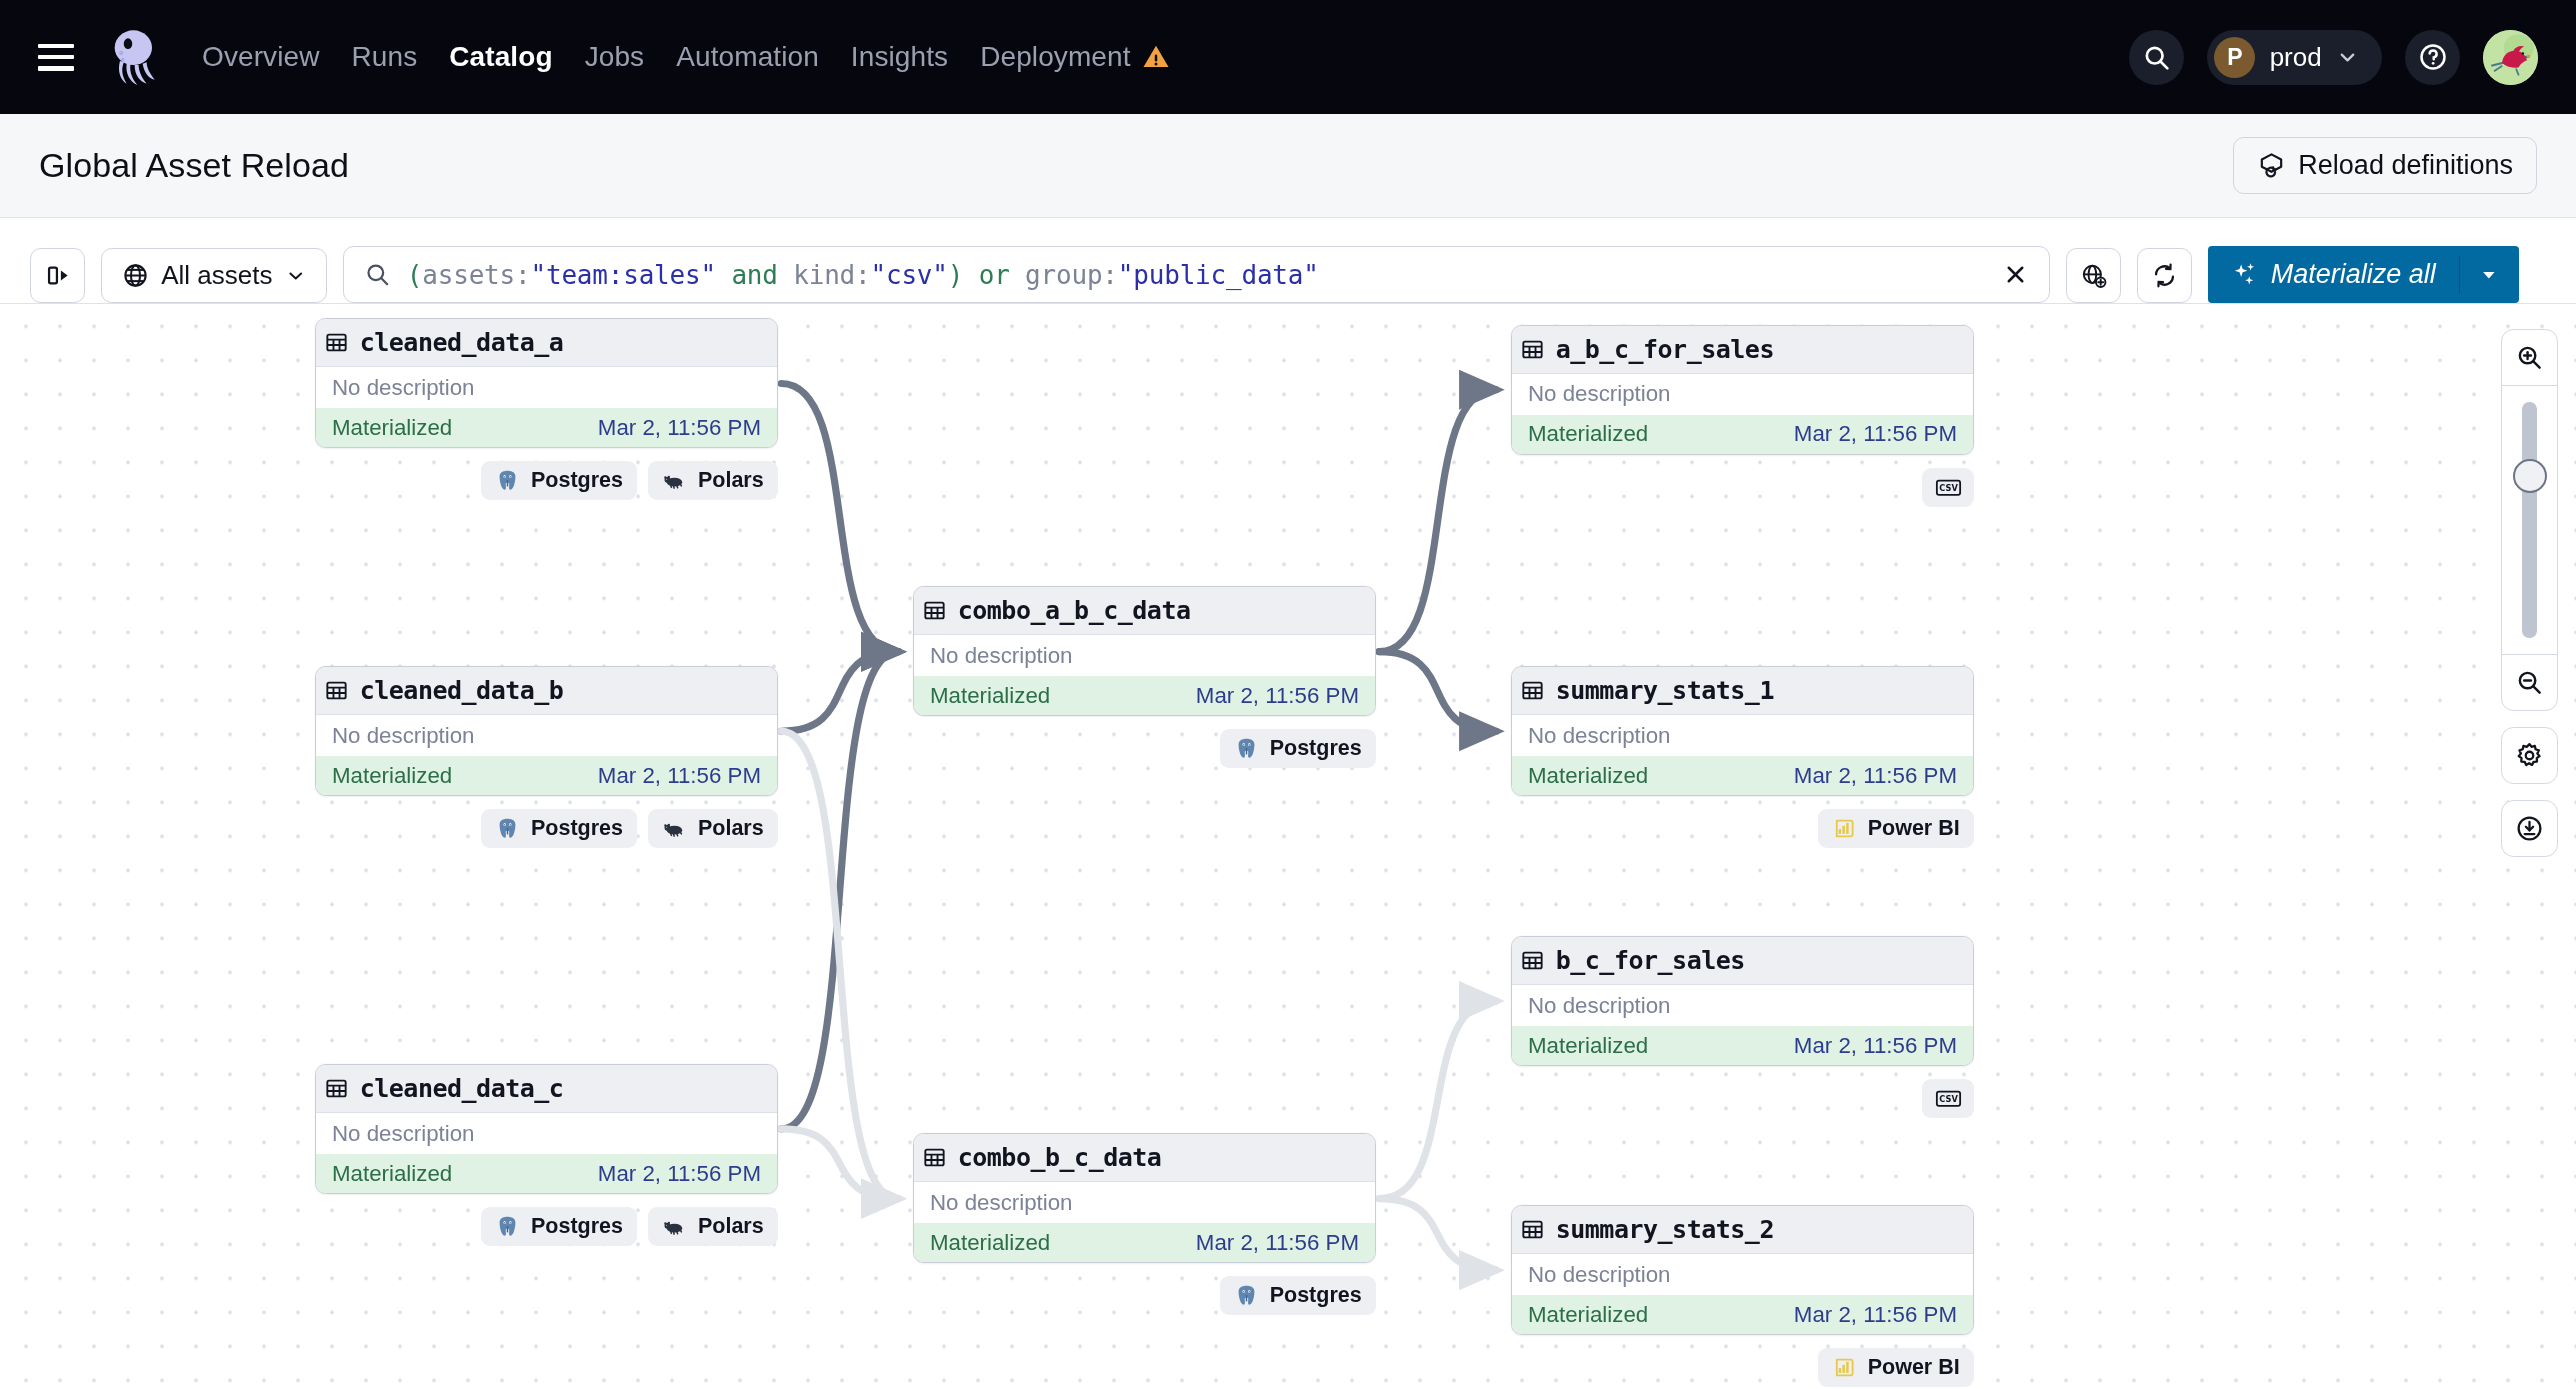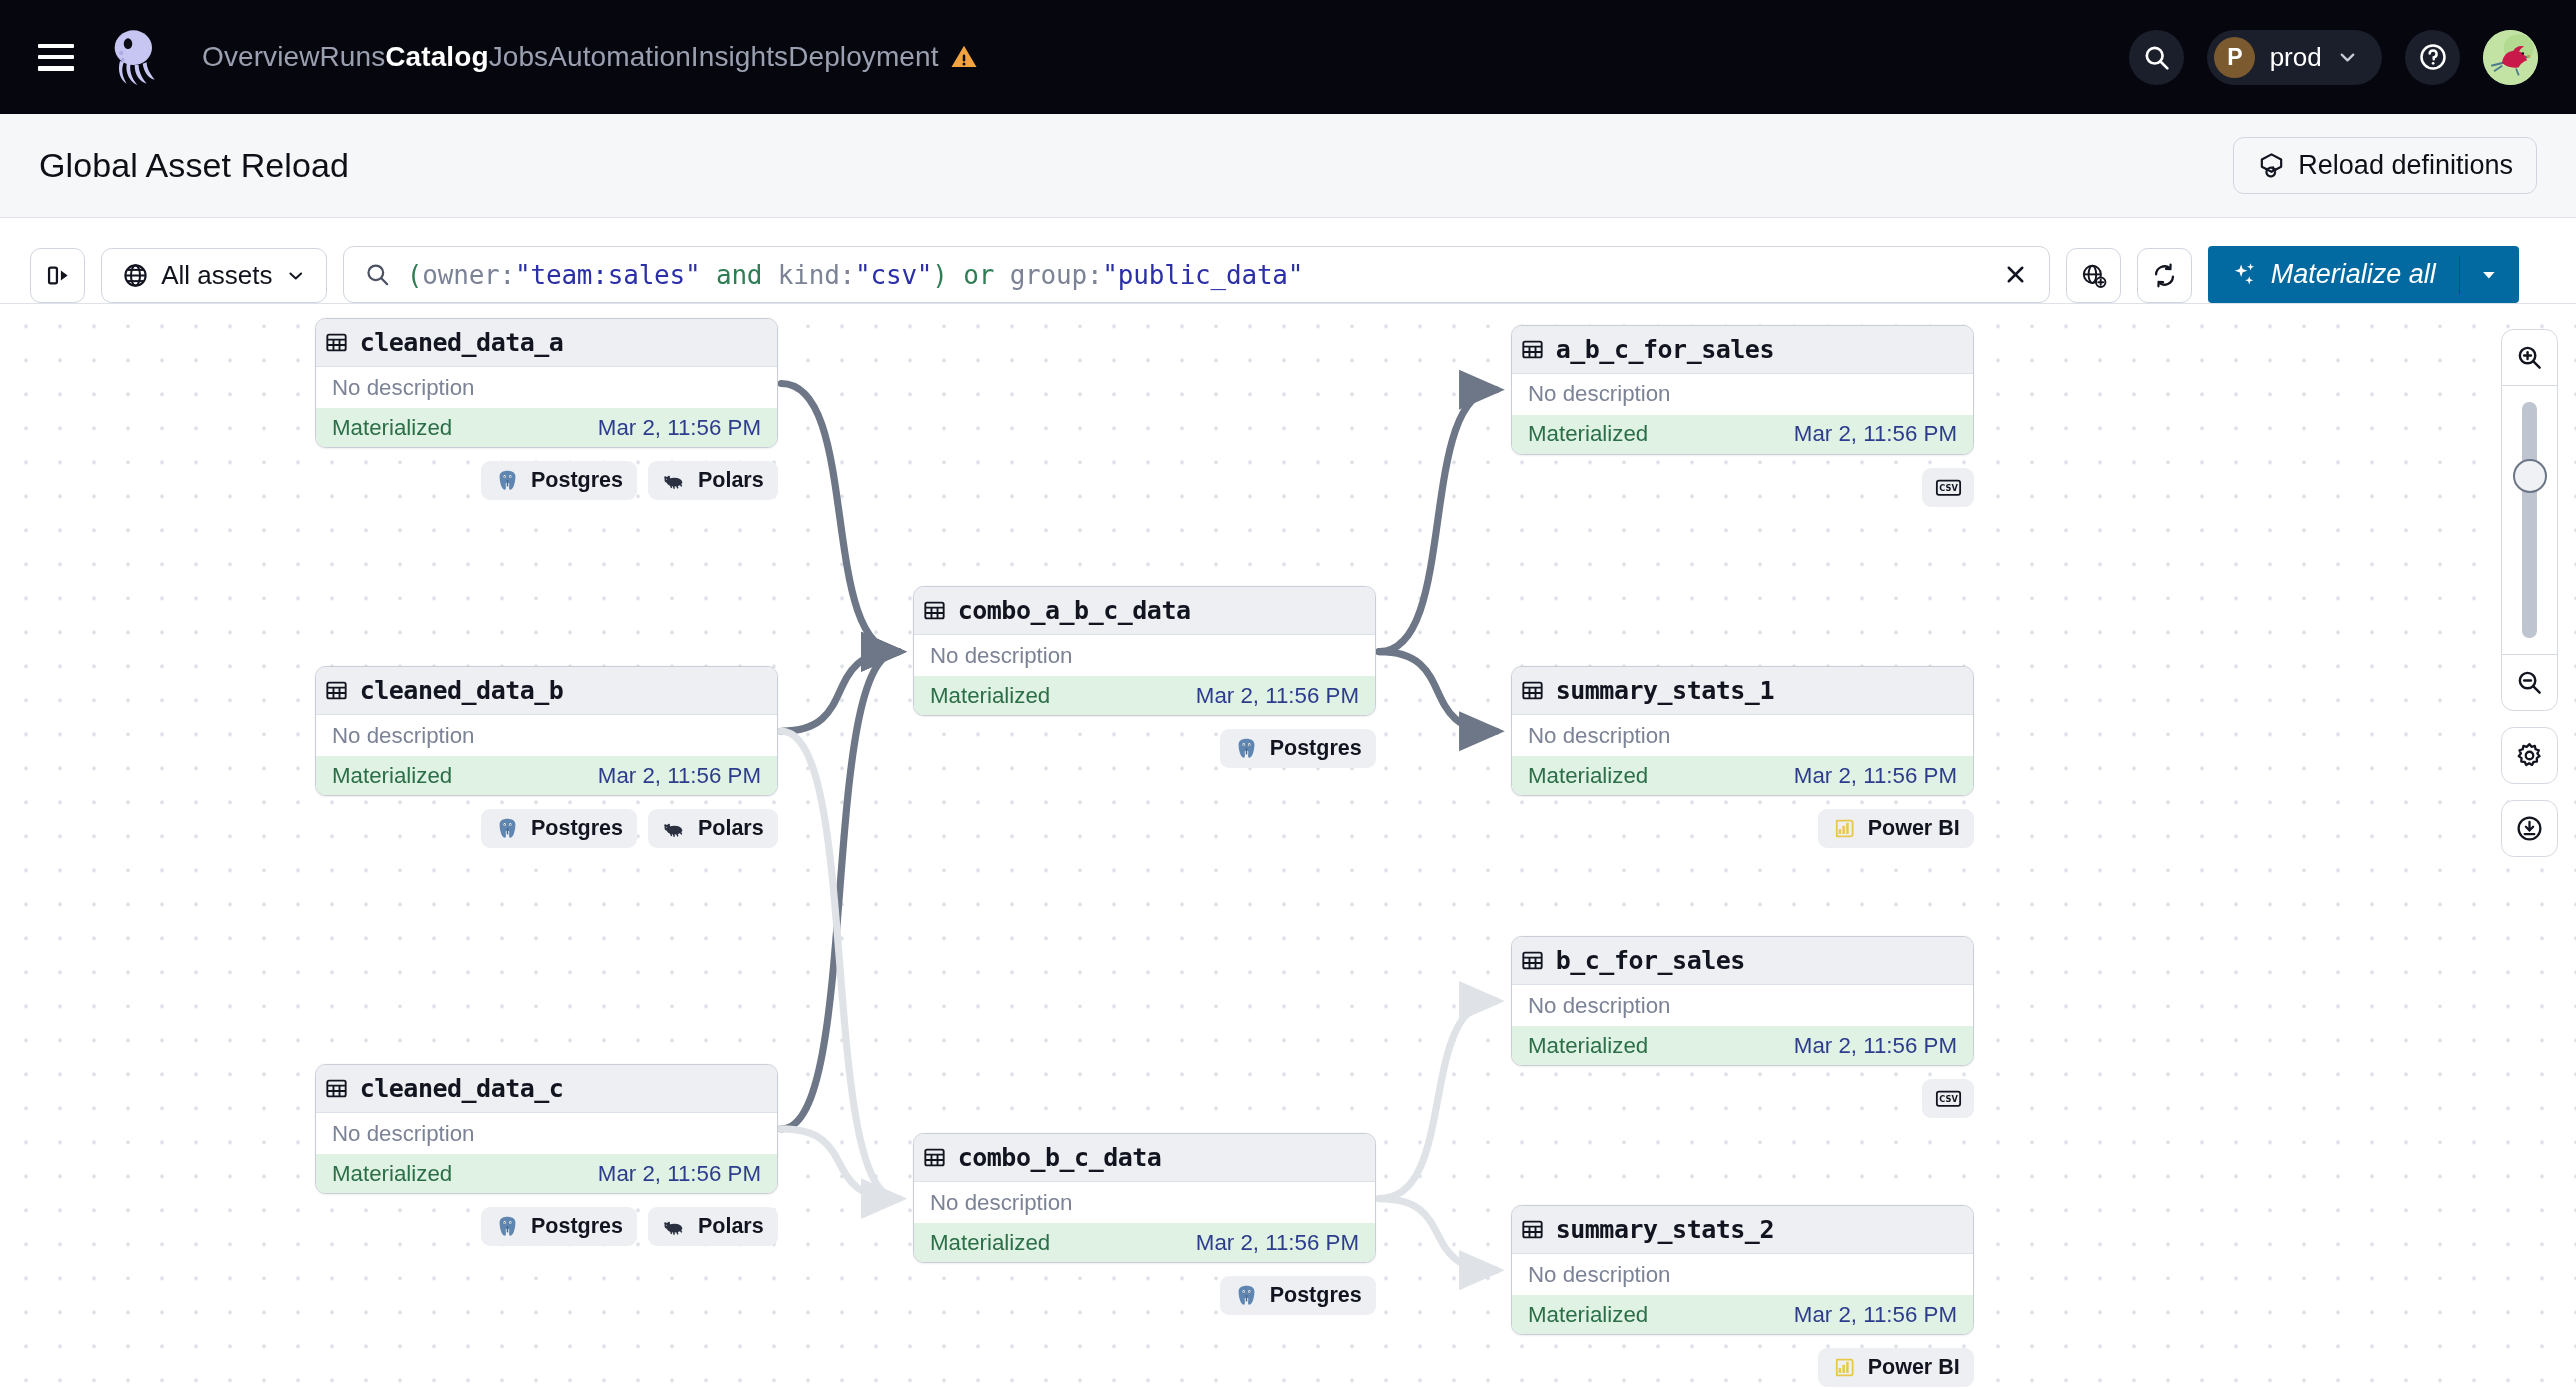--- a/index.html
+++ b/index.html
@@ -13,21 +13,21 @@
   #topnav {
     height: 114px; background: #06070E;
     display: flex; align-items: center; padding: 0 38px;
     position: relative;
   }
   .hamburger { width: 36px; height: 27px; display:flex; flex-direction:column;
     justify-content:space-between; cursor:pointer; margin-right: 30px; }
   .hamburger span { display:block; height:4.5px; background:#ffffff; border-radius:0.9px; }
   .logo-wrap { width: 64px; height: 64px; margin-right: 34px; display:flex;
     align-items:center; justify-content:center; }
-  .nav-links { display:flex; align-items:flex-start; }
+  .nav-links { display:flex; align-items:flex-start; gap: 32px; }
   .nav-link { color:#9AA0B0; font-size: 28px; letter-spacing:0.1px; cursor:pointer;
     white-space:nowrap; }
   .nav-link.active { color:#ffffff; font-weight:700; }
   .nav-warn { width:30px; height:30px; display:inline-flex; align-items:center; }
 
   .nav-right { position:absolute; right: 38px; top:0; height:114px;
     display:flex; align-items:center; gap: 23px; }
   .circ-btn { width: 55px; height: 55px; border-radius:50%; background:#1B1E2B;
     display:flex; align-items:center; justify-content:center; cursor:pointer; }
   .deploy-pill { height: 55px; border-radius: 30px; background:#1B1E2B;
@@ -247,21 +247,21 @@
     </span>
   </div>
 
   <div class="searchbox">
     <span style="display:flex;">
       <svg width="27" height="27" viewBox="0 0 24 24" fill="none" stroke="#4B5162" stroke-width="2" stroke-linecap="round">
         <circle cx="10.5" cy="10.5" r="6.5"></circle>
           <line x1="15.4" y1="15.4" x2="20.6" y2="20.6"></line>
       </svg>
     </span>
-    <span class="query" id="query-render"><span class="q-punc">(</span><span class="q-key">owner:</span><span class="q-val">"team:sales"</span><span class="q-op"> and </span><span class="q-key">kind:</span><span class="q-val">"csv"</span><span class="q-punc">)</span><span class="q-op"> or </span><span class="q-key">group:</span><span class="q-val">"public_data"</span></span>
+    <span class="query" id="query-render"><span class="q-punc">(</span><span class="q-key">assets:</span><span class="q-val">"team:sales"</span><span class="q-op"> and </span><span class="q-key">kind:</span><span class="q-val">"csv"</span><span class="q-punc">)</span><span class="q-op"> or </span><span class="q-key">group:</span><span class="q-val">"public_data"</span></span>
     <span class="clear-x">
       <svg width="27" height="27" viewBox="0 0 24 24" fill="none" stroke="#12141F" stroke-width="2.2" stroke-linecap="round">
         <line x1="6" y1="6" x2="18" y2="18"></line>
           <line x1="18" y1="6" x2="6" y2="18"></line>
       </svg>
     </span>
   </div>
 
   <div class="sq-btn">
     <svg width="27" height="27" viewBox="0 0 24 24" fill="none" stroke="#12141F" stroke-width="1.7">

